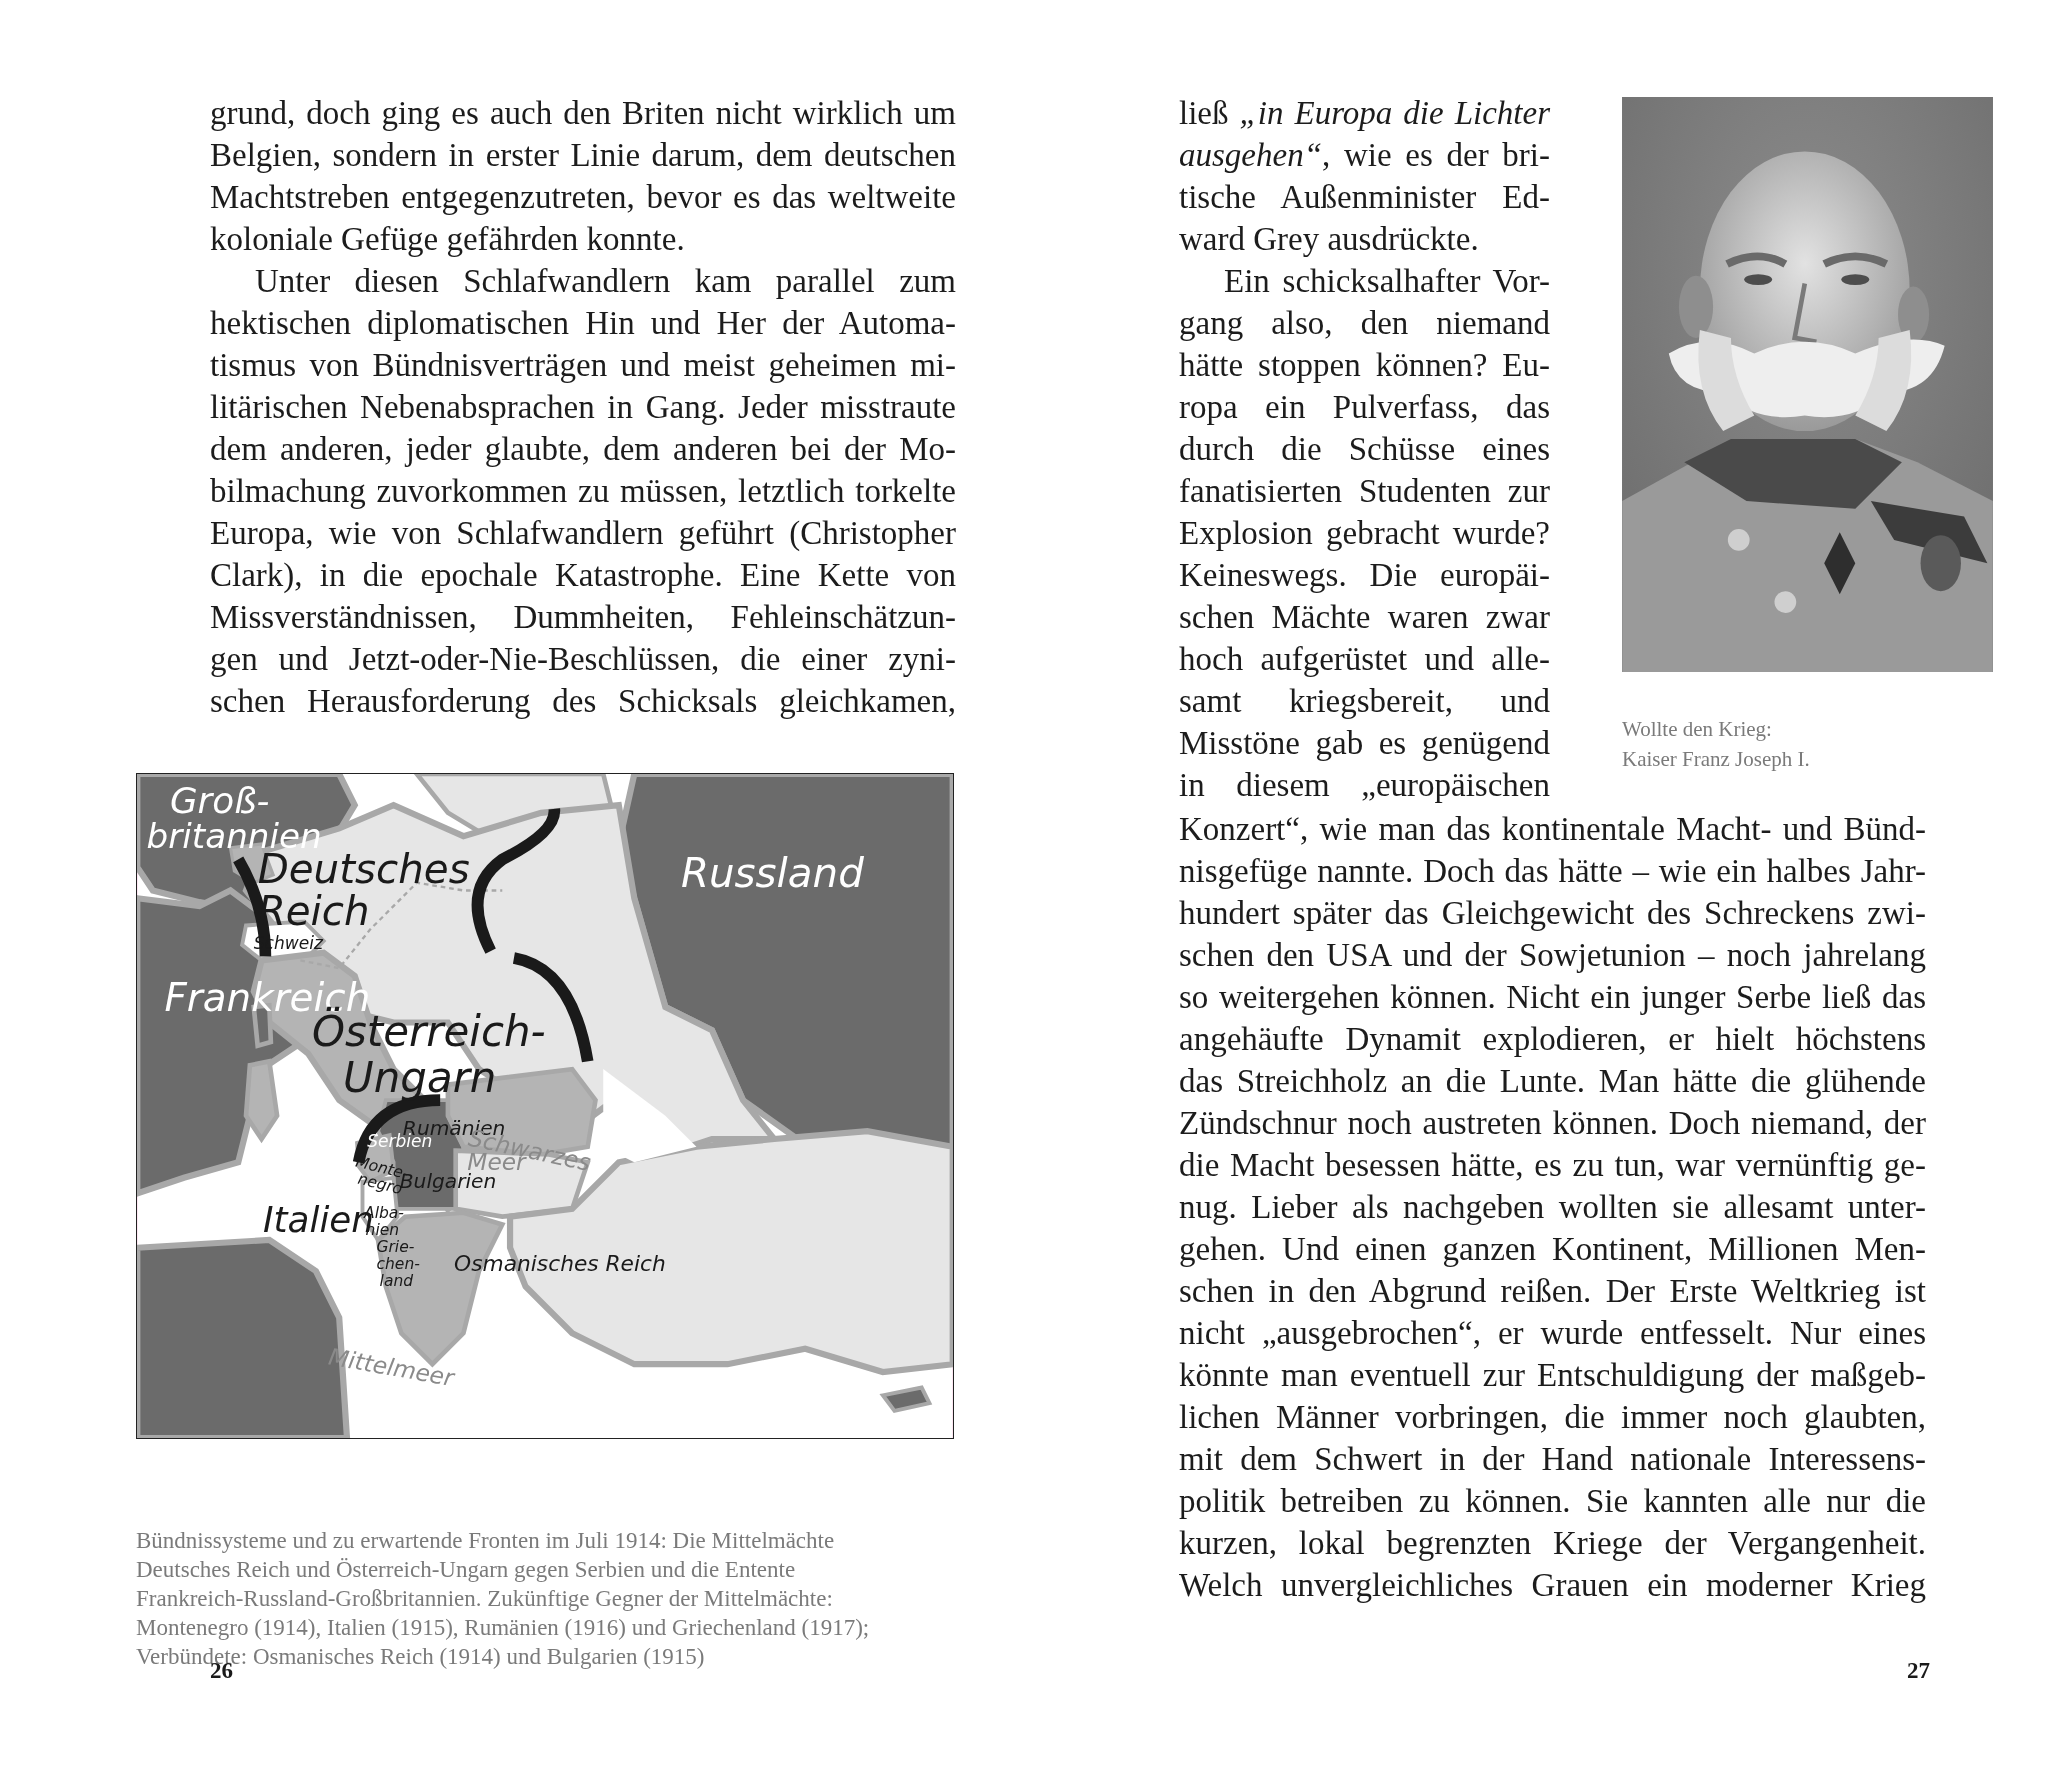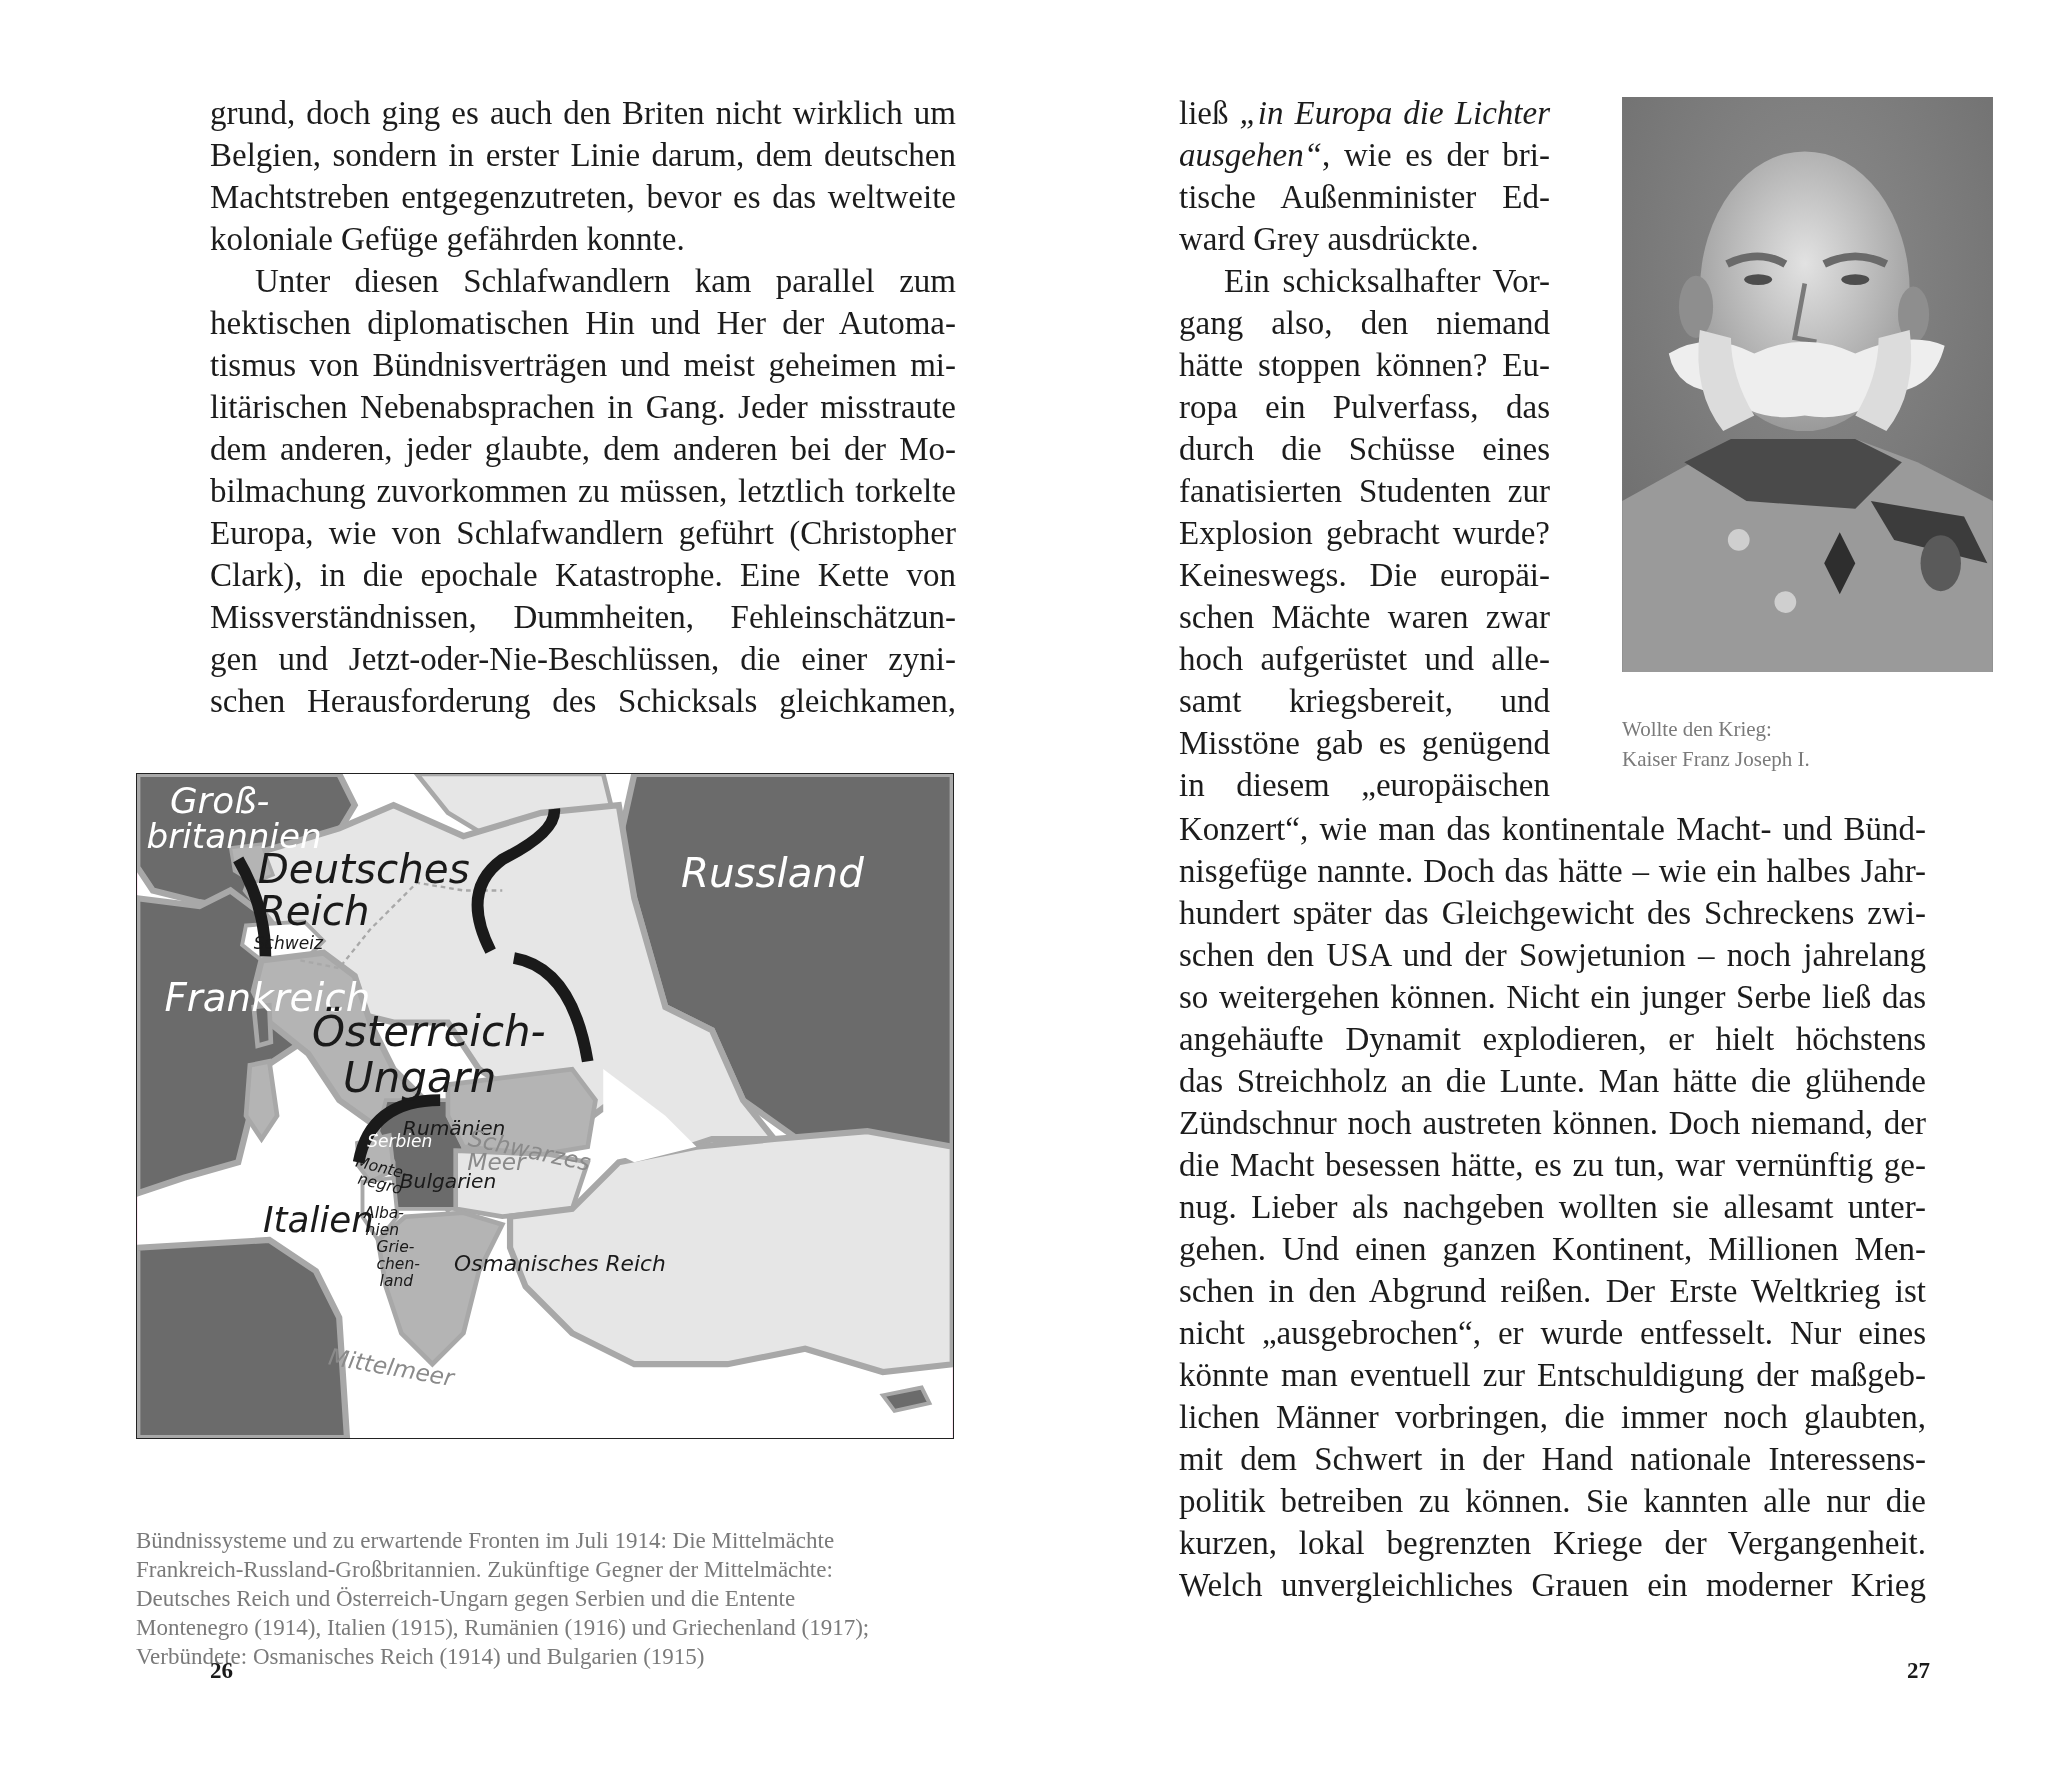--- a/index.html
+++ b/index.html
@@ -140,22 +140,22 @@
       <text class="map-label" x="308" y="615" font-size="20" fill="#1a1a1a">Grie-</text>
       <text class="map-label" x="308" y="637" font-size="20" fill="#1a1a1a">chen-</text>
       <text class="map-label" x="312" y="659" font-size="20" fill="#1a1a1a">land</text>
       <text class="map-label" x="408" y="640" font-size="28" fill="#1a1a1a">Osmanisches Reich</text>
       <text class="map-label" x="245" y="760" font-size="30" fill="#8a8a8a" transform="rotate(10 245 760)">Mittelmeer</text>
     </svg>
   </div>
 
   <div class="map-caption">
     <span>Bündnissysteme und zu erwartende Fronten im Juli 1914: Die Mittelmächte</span>
+    <span>Deutsches Reich und Österreich-Ungarn gegen Serbien und die Entente</span>
     <span>Frankreich-Russland-Großbritannien. Zukünftige Gegner der Mittelmächte:</span>
-    <span>Deutsches Reich und Österreich-Ungarn gegen Serbien und die Entente</span>
     <span>Montenegro (1914), Italien (1915), Rumänien (1916) und Griechenland (1917);</span>
     <span>Verbündete: Osmanisches Reich (1914) und Bulgarien (1915)</span>
   </div>
 
   <div class="page-number" id="page-number-left">26</div>
 </div>
 
 <div class="page page-right">
   <div class="body-text" id="right-narrow">
     <p>

